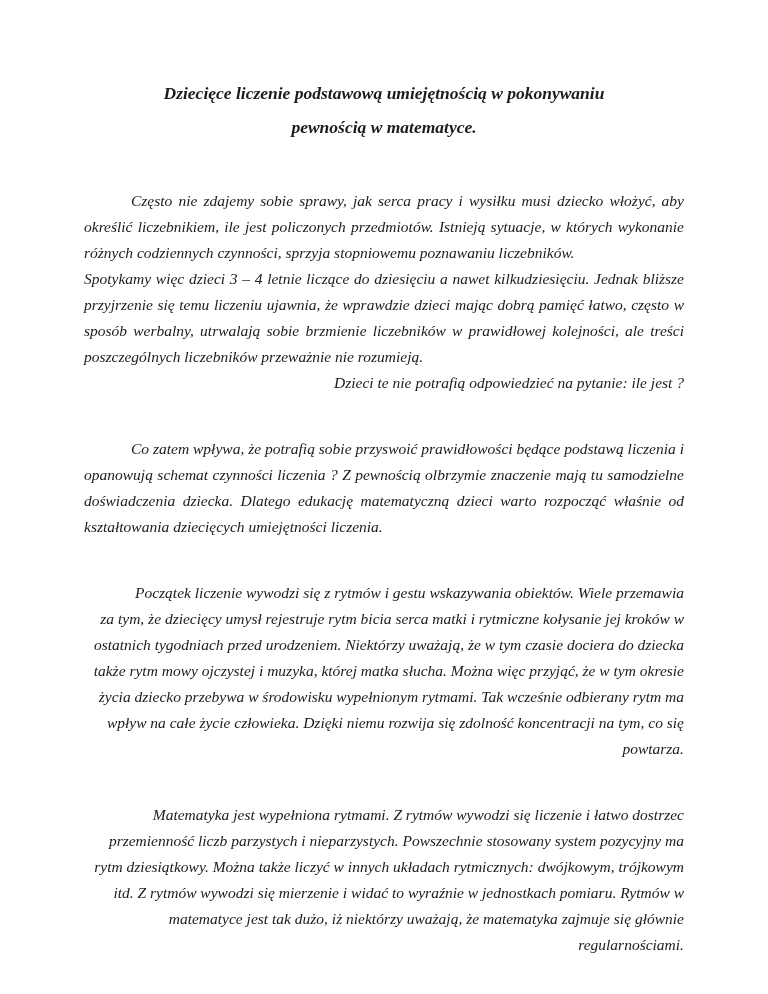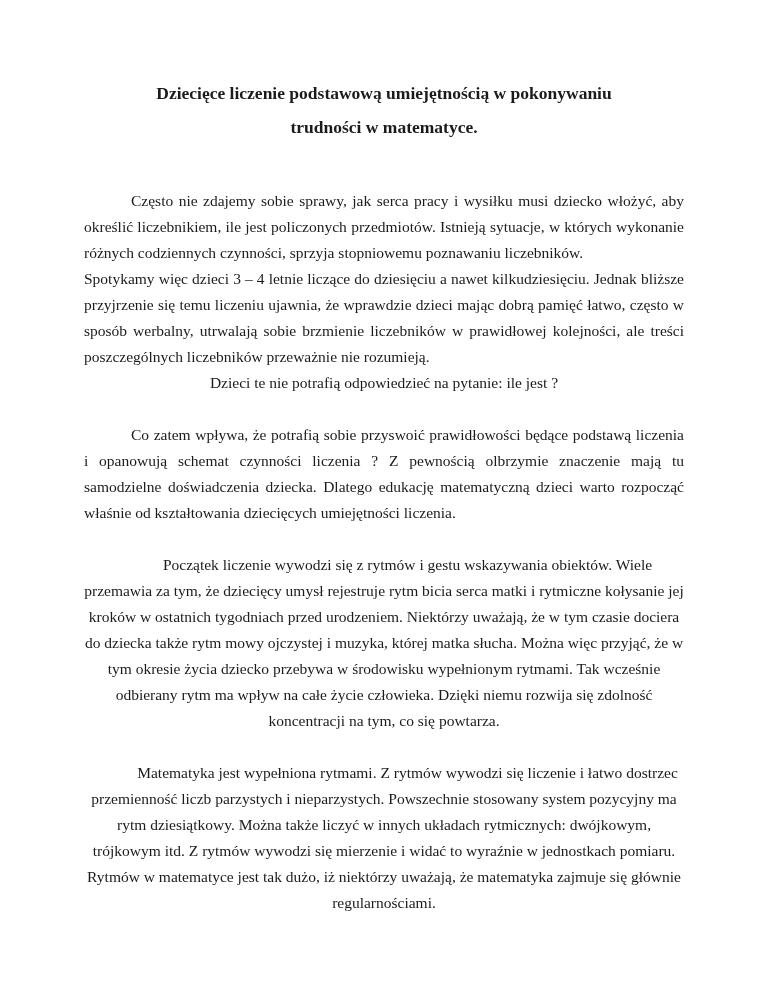--- a/index.html
+++ b/index.html
@@ -9,57 +9,58 @@
   }
   .page {
     position: relative;
     width: 768px;
     height: 994px;
     margin: 0 auto;
     background: #ffffff;
     box-sizing: border-box;
     padding: 76px 84px 36px 84px;
     font-family: "Liberation Serif", "DejaVu Serif", serif;
+    font-style: italic;
     color: #1b1b1b;
     overflow: hidden;
   }
   .doc-title {
     font-weight: bold;
     font-size: 17.5px;
     line-height: 34px;
     text-align: center;
     margin: 0 0 44px 0;
   }
   .doc-title .title-line {
     display: block;
   }
   .para {
     font-size: 15.5px;
     line-height: 26px;
     margin: 0;
-    text-align: center;
+    text-align: right;
   }
   .para.justify {
     text-align: justify;
   }
   .para.indent {
     text-indent: 47px;
   }
   .para.spaced {
-    margin-top: 26px;
+    margin-top: 40px;
   }
 </style>
 </head>
 <body>
 
 <div class="page">
 
   <h1 class="doc-title">
     <span class="title-line">Dziecięce liczenie podstawową umiejętnością w pokonywaniu</span>
-    <span class="title-line">trudności w matematyce.</span>
+    <span class="title-line">pewnością w matematyce.</span>
   </h1>
 
   <p class="para justify indent">Często nie zdajemy sobie sprawy, jak serca pracy i wysiłku musi dziecko włożyć, aby określić liczebnikiem, ile jest policzonych przedmiotów. Istnieją sytuacje, w których wykonanie różnych codziennych czynności, sprzyja stopniowemu poznawaniu liczebników.</p>
 
   <p class="para justify">Spotykamy więc dzieci 3 – 4 letnie liczące do dziesięciu a nawet kilkudziesięciu. Jednak bliższe przyjrzenie się temu liczeniu ujawnia, że wprawdzie dzieci mając dobrą pamięć łatwo, często w sposób werbalny, utrwalają sobie brzmienie liczebników w prawidłowej kolejności, ale treści poszczególnych liczebników przeważnie nie rozumieją.</p>
 
   <p class="para">Dzieci te nie potrafią odpowiedzieć na pytanie: ile jest ?</p>
 
   <p class="para justify indent spaced">Co zatem wpływa, że potrafią sobie przyswoić prawidłowości będące podstawą liczenia i opanowują schemat czynności liczenia ?  Z pewnością olbrzymie znaczenie mają tu samodzielne doświadczenia dziecka. Dlatego edukację matematyczną dzieci warto rozpocząć właśnie od kształtowania dziecięcych umiejętności liczenia.</p>
 

